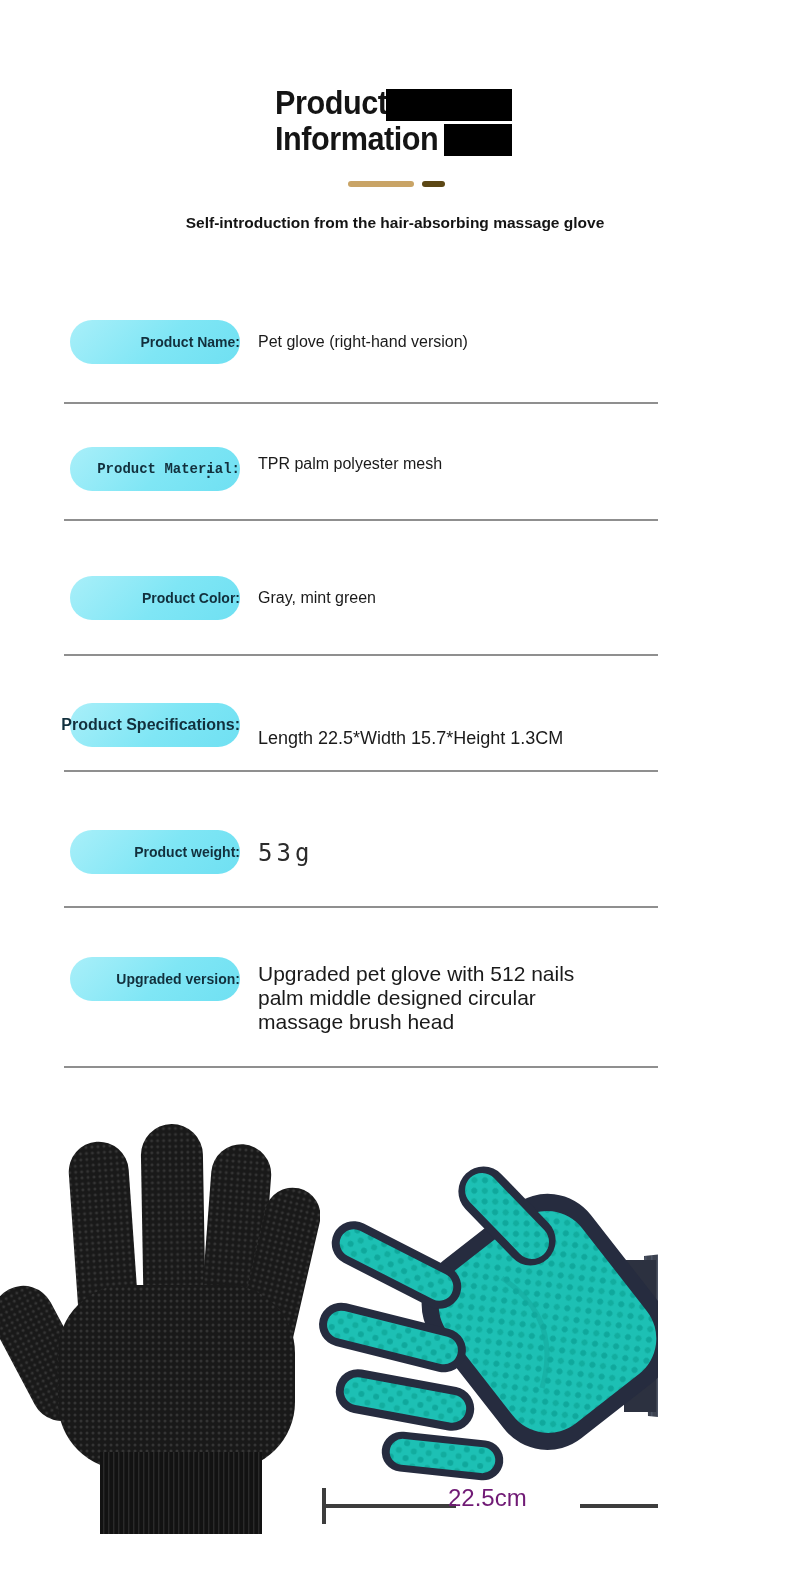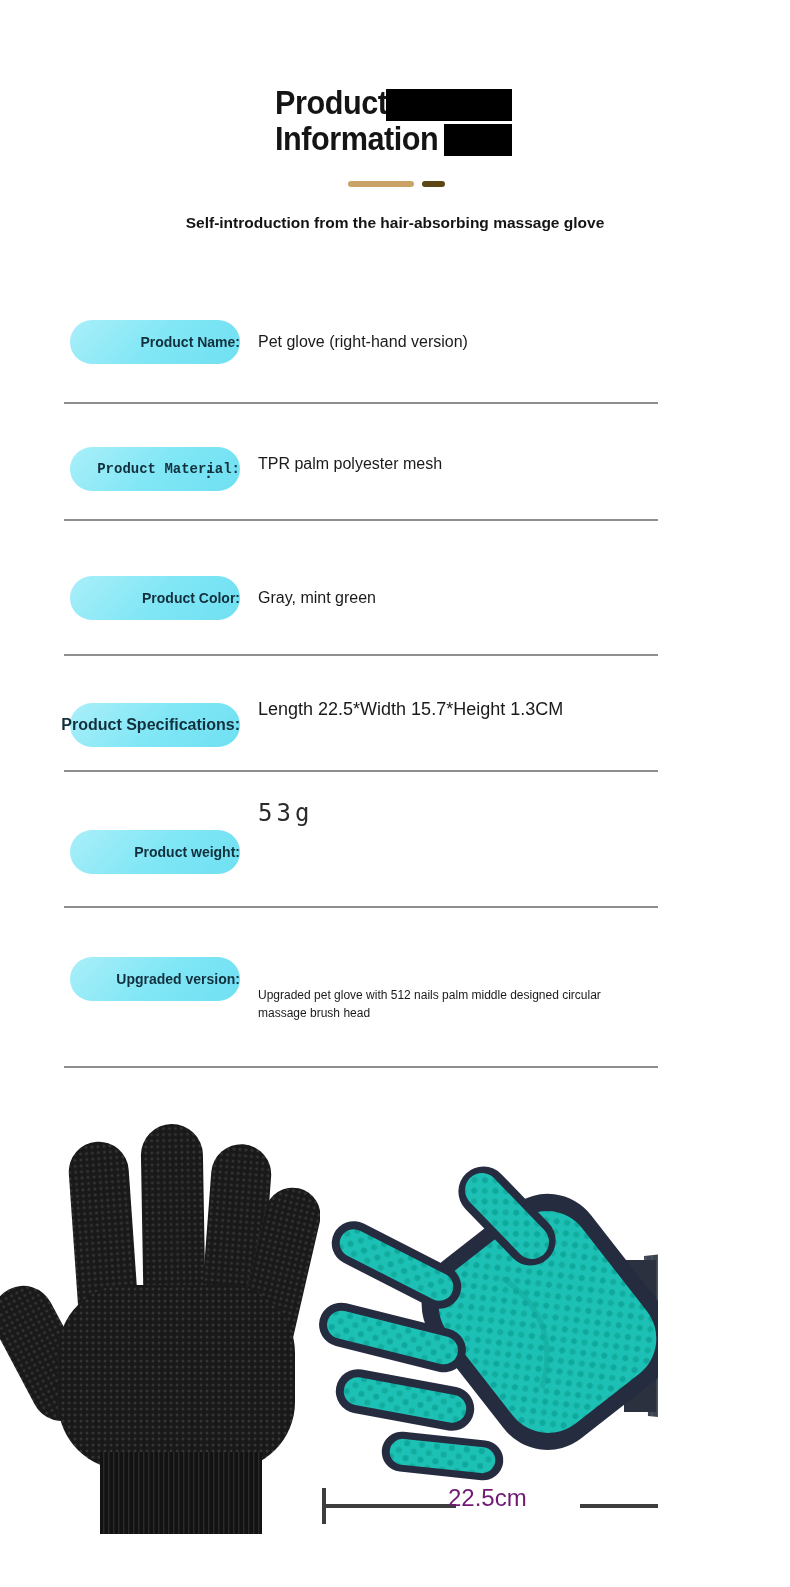--- a/index.html
+++ b/index.html
@@ -37,21 +37,21 @@
   }
   .val{
     left:258px;font-size:16px;line-height:26px;font-weight:normal;color:#1a1a1a;white-space:nowrap;
   }
   .val.big{font-size:18px;}
   .val.weight{
     font-family:"DejaVu Sans Mono",monospace;font-size:24px;line-height:34px;
     font-weight:500;letter-spacing:4px;color:#2b2b2b;
   }
   .val.multi{
-    width:345px;white-space:normal;font-size:12px;line-height:18px;margin-top:24px;
+    width:345px;white-space:normal;font-size:21px;line-height:24px;
   }
   .hr{left:64px;width:654px;height:2px;background:#8f8f8f;}
 
   
   .dim{background:#3d3d3d;}
   .dim-label-v{
     left:733px;top:1243px;height:156px;
     writing-mode:vertical-rl;text-orientation:mixed;
     font-size:30px;font-weight:500;color:#3a3a3a;letter-spacing:1px;white-space:nowrap;
   }
@@ -91,27 +91,27 @@
 
   <div class="abs pill" style="top:576px;">
     <span class="pill-label">Product Color:</span>
   </div>
   <div class="abs val" style="top:585px;text-align:center;">Gray, mint green</div>
   <div class="abs hr" style="top:654px;"></div>
 
   <div class="abs pill" style="top:703px;">
     <span class="pill-label small">Product Specifications:</span>
   </div>
-  <div class="abs val big" style="top:696px;">Length 22.5*Width 15.7*Height 1.3CM</div>
+  <div class="abs val big" style="top:725px;">Length 22.5*Width 15.7*Height 1.3CM</div>
   <div class="abs hr" style="top:770px;"></div>
 
   <div class="abs pill" style="top:830px;">
     <span class="pill-label">Product weight:</span>
   </div>
-  <div class="abs val weight" style="top:796px;">53g</div>
+  <div class="abs val weight" style="top:836px;">53g</div>
   <div class="abs hr" style="top:906px;"></div>
 
   <div class="abs pill" style="top:957px;">
     <span class="pill-label">Upgraded version:</span>
   </div>
   <div class="abs val multi" style="top:962px;">Upgraded pet glove with 512 nails palm middle designed circular massage brush head</div>
   <div class="abs hr" style="top:1066px;"></div>
 
   <svg class="abs" style="left:0;top:1100px;" width="320" height="440" viewBox="0 0 320 440">
     <defs>

